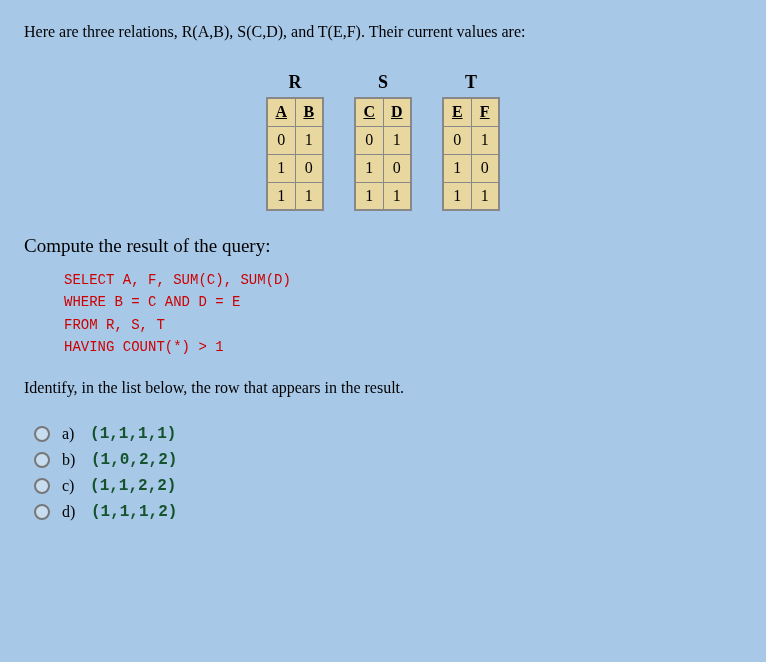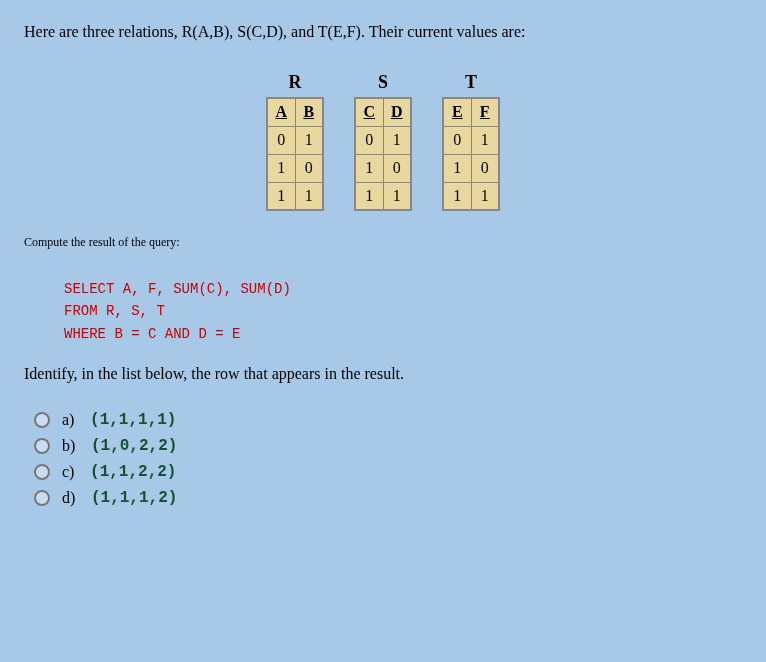--- a/index.html
+++ b/index.html
@@ -62,22 +62,22 @@
       font-size: 16px;
       text-decoration: underline;
       background-color: #e8d8a0;
     }
 
     .relation-table tbody td {
       font-weight: normal;
     }
 
     .compute-text {
-      font-size: 12px;
-      margin-bottom: 28px;
+      font-size: 19px;
+      margin-bottom: 12px;
     }
 
     .sql-block {
       font-family: 'Courier New', Courier, monospace;
       font-size: 14px;
       color: #cc0000;
       font-weight: normal;
       margin-left: 40px;
       margin-bottom: 20px;
       line-height: 1.6;
@@ -205,22 +205,23 @@
       </tbody>
     </table>
   </div>
 
 </div>
 
 <p class="compute-text">Compute the result of the query:</p>
 
 <div class="sql-block">
   <div>SELECT A, F, SUM(C), SUM(D)</div>
+  <div>WHERE B = C AND D = E</div>
   <div>FROM R, S, T</div>
-  <div>WHERE B = C AND D = E</div>
+  <div>HAVING COUNT(*) &gt; 1</div>
 </div>
 
 <p class="identify-text">Identify, in the list below, the row that appears in the result.</p>
 
 <ul class="options-list">
   <li>
     <span class="radio-circle"></span>
     <span class="option-letter">a)</span>
     <span class="option-value">&nbsp;(1,1,1,1)</span>
   </li>

